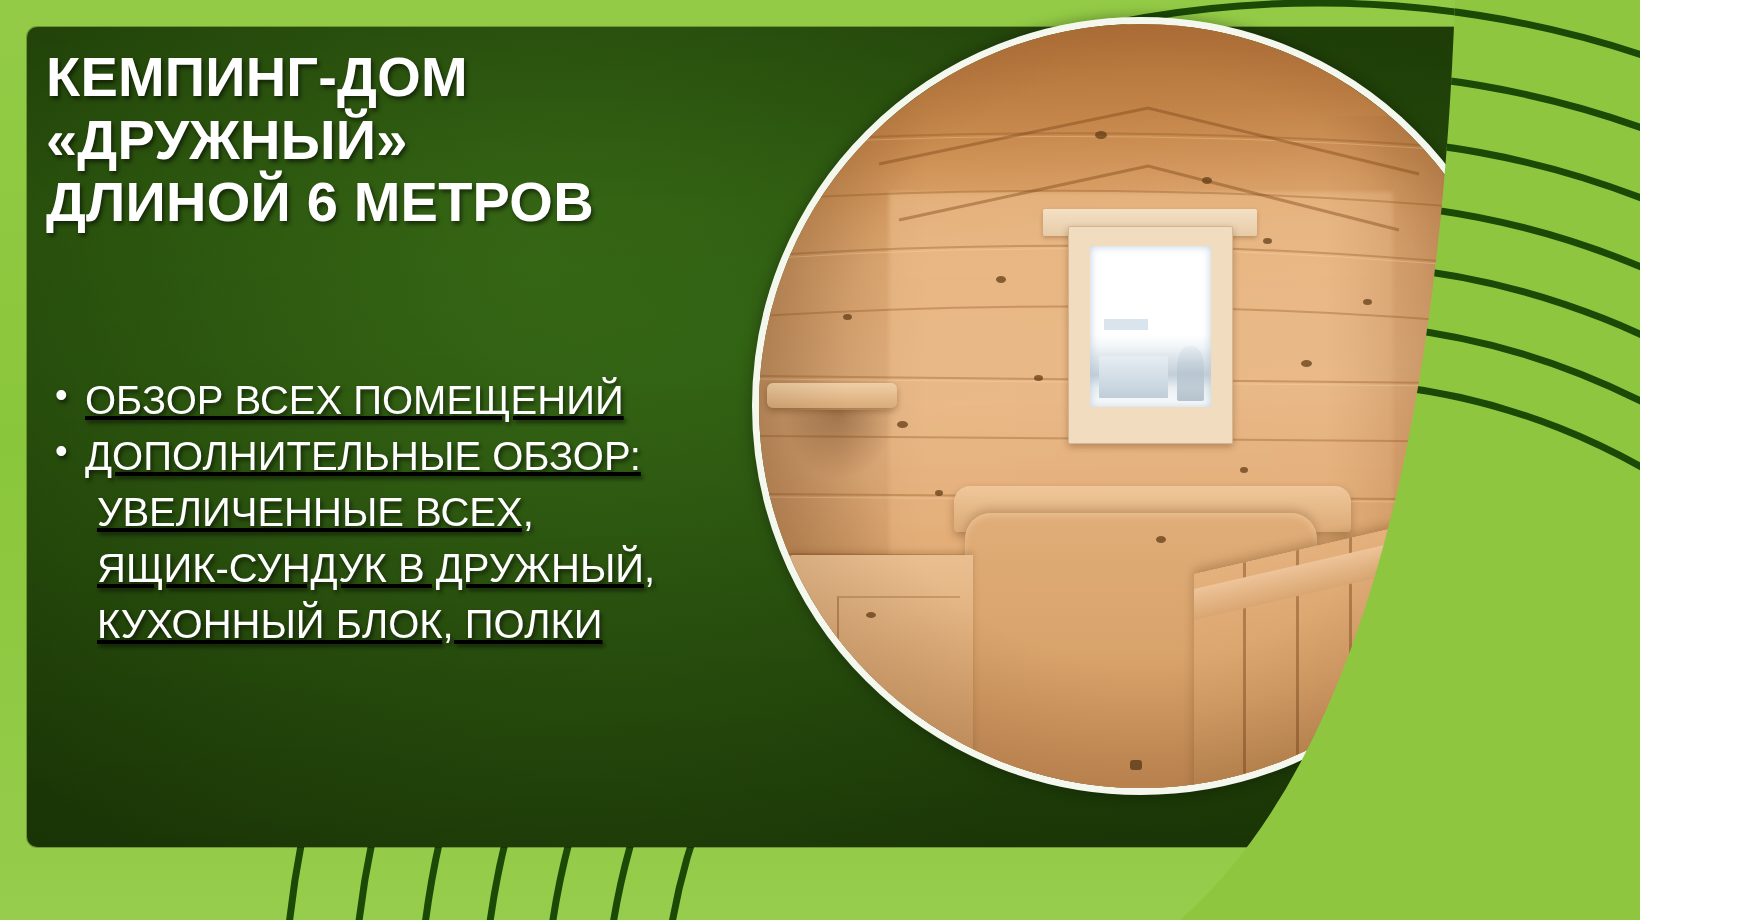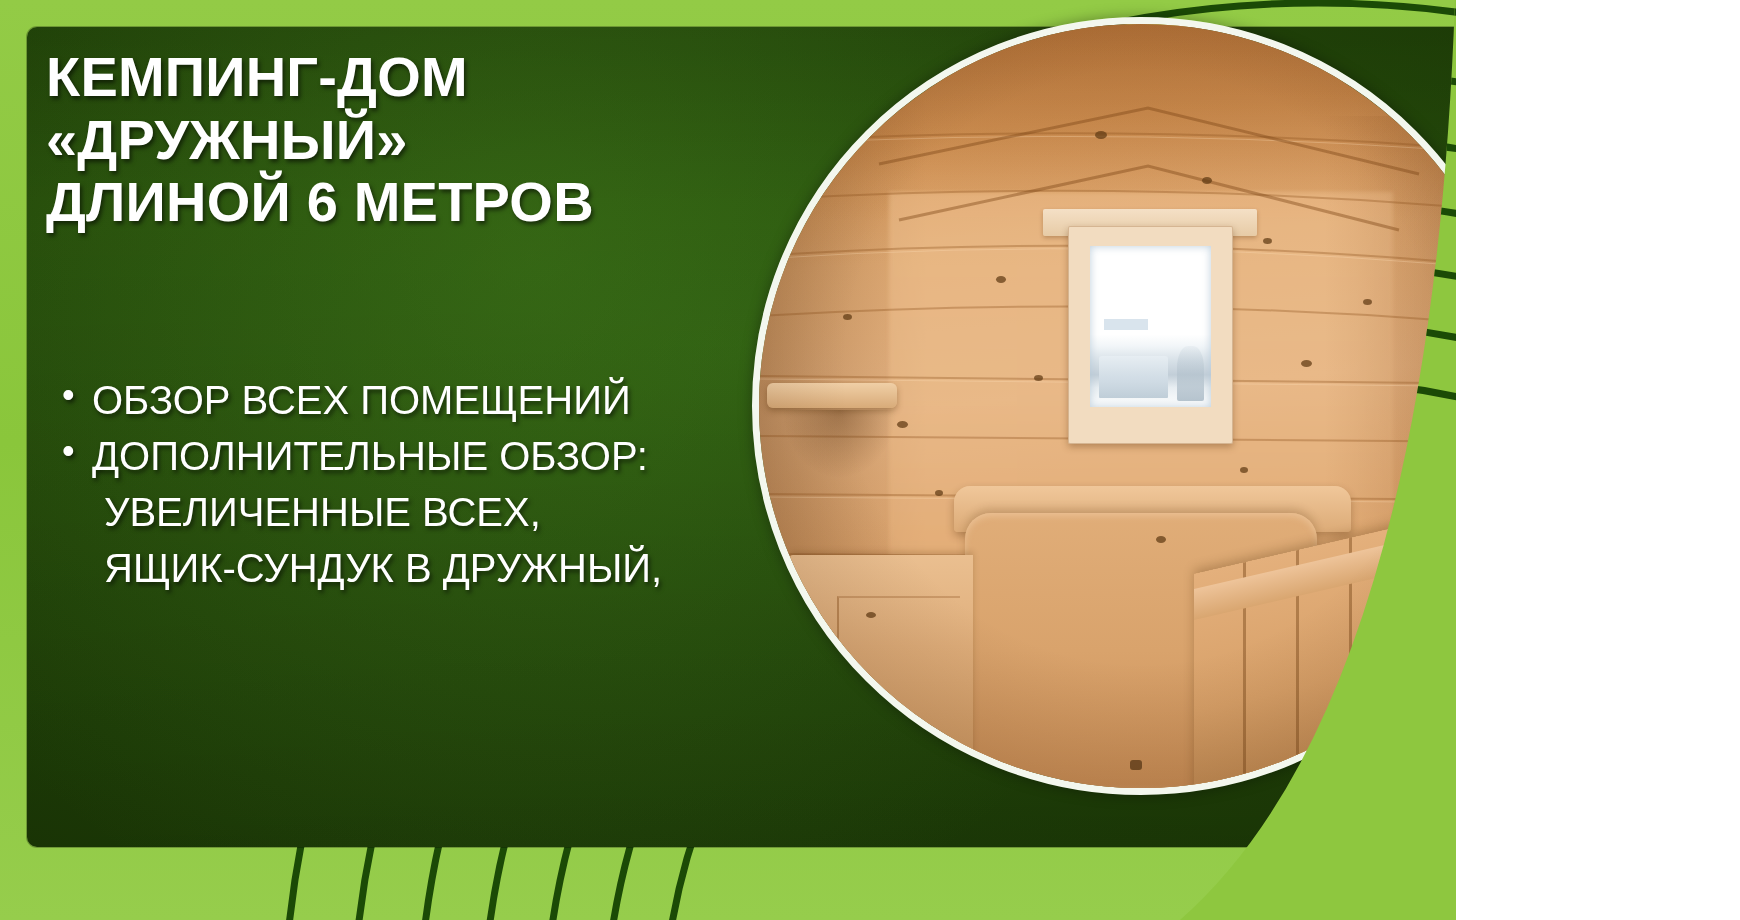--- a/index.html
+++ b/index.html
@@ -6,21 +6,21 @@
     margin: 0;
     padding: 0;
     background: #ffffff;
   }
   body {
     font-family: "Liberation Sans", sans-serif;
   }
 
   .banner {
     position: relative;
-    width: 1456px;
+    width: 1640px;
     height: 920px;
     overflow: hidden;
     background: #6d28d9;
   }
 
   
   .frame-bg {
     position: absolute;
     inset: 0;
     background: #8ec73f;
@@ -66,24 +66,25 @@
     font-weight: bold;
     font-size: 56px;
     line-height: 1.12;
     letter-spacing: .2px;
     text-shadow: 2px 3px 4px rgba(0,0,0,.55);
     margin: 0;
     padding: 34px 0 0 0;
     white-space: pre-line;
   }
   .bullets {
-    margin: 16px;
+    margin: 9px;
     padding: 0;
     list-style: none;
     margin-top: 140px;
+    text-decoration: underline;
   }
   .bullet {
     color: #ffffff;
     font-size: 40px;
     line-height: 1.30;
     font-weight: normal;
     text-shadow: 2px 3px 4px rgba(0,0,0,.55);
     position: relative;
     padding-left: 30px;
     margin-bottom: 4px;
@@ -439,16 +440,17 @@
 
     <h1 class="headline">КЕМПИНГ-ДОМ
 «ДРУЖНЫЙ»
 ДЛИНОЙ 6 МЕТРОВ</h1>
 
     <ul class="bullets">
       <li class="bullet">ОБЗОР ВСЕХ ПОМЕЩЕНИЙ</li>
       <li class="bullet">ДОПОЛНИТЕЛЬНЫЕ ОБЗОР:</li>
       <li class="bullet cont">УВЕЛИЧЕННЫЕ ВСЕХ,</li>
       <li class="bullet cont">ЯЩИК-СУНДУК В ДРУЖНЫЙ,</li>
+      <li class="bullet cont">КУХОННЫЙ БЛОК, ПОЛКИ</li>
     </ul>
   </div>
 
 </div>
 
 </body></html>

